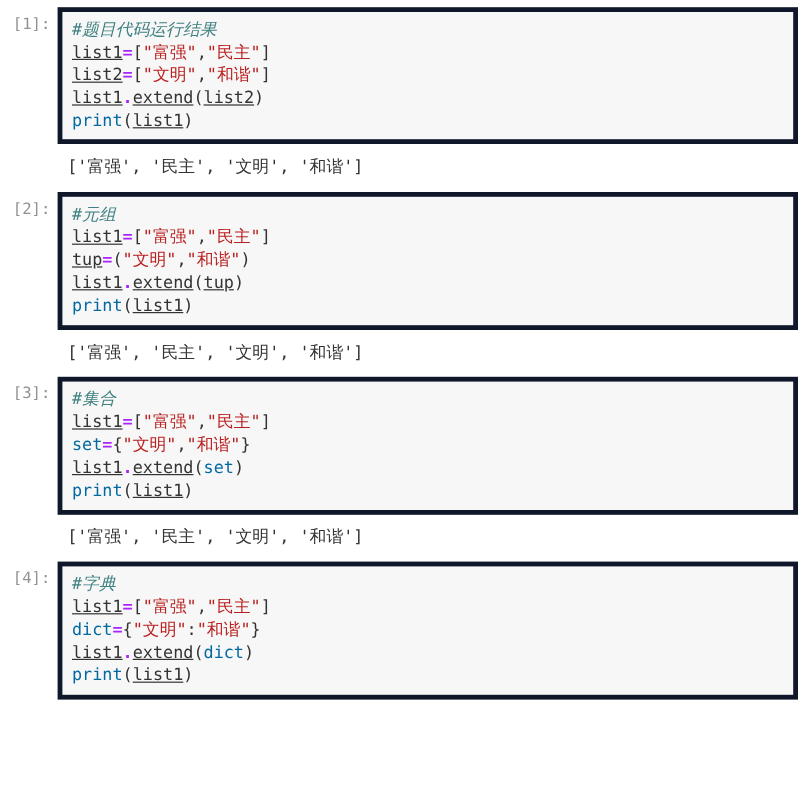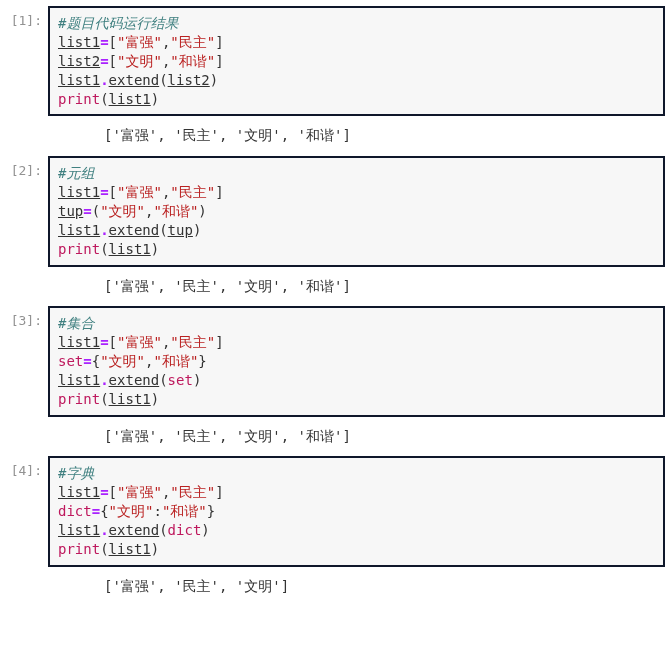--- a/index.html
+++ b/index.html
@@ -1,26 +1,26 @@
 <!DOCTYPE html>
 <html><head>
 <meta charset="utf-8">
 <style>
 body { font-family: Consolas, Monaco, monospace; font-size: 14px; background: #fff; margin: 0; padding: 6px 6px 6px 0; color: #333; }
 .cell { display: flex; margin-bottom: 4px; }
 .prompt { width: 42px; text-align: right; color: #929292; padding: 7px 6px 0 0; font-size: 13px; flex-shrink: 0; }
 .cell-body { flex: 1; }
-.code-area { background: #f7f7f7; border: 2px solid #0f172a; padding: 6px 8px; line-height: 1.35; white-space: pre; overflow-x: auto; }
-.output-area { padding: 6px 8px; line-height: 1.4; white-space: pre; color: #333; margin-left: 48px; }
+.code-area { background: #f7f7f7; border: 4px solid #0f172a; padding: 6px 8px; line-height: 1.35; white-space: pre; overflow-x: auto; }
+.output-area { padding: 6px 8px; line-height: 1.4; white-space: pre; color: #333; }
 .tk-cmt { color: #408080; font-style: italic; }
 .tk-id  { color: #333; text-decoration: underline; }
 .tk-op  { color: #aa22ff; font-weight: bold; }
 .tk-pun { color: #333; }
 .tk-str { color: #ba2121; }
-.tk-fn  { color: #be185d; }
+.tk-fn  { color: #0369a1; }
 </style>
 </head>
 <body>
 
 <div id="cells">
     <div class="cell">
       <div class="prompt">[1]:</div>
       <div class="cell-body">
         <div class="code-area"><div><span class="tk-cmt">#题目代码运行结果</span></div><div><span class="tk-id">list1</span><span class="tk-op">=</span><span class="tk-pun">[</span><span class="tk-str">"富强"</span><span class="tk-pun">,</span><span class="tk-str">"民主"</span><span class="tk-pun">]</span></div><div><span class="tk-id">list2</span><span class="tk-op">=</span><span class="tk-pun">[</span><span class="tk-str">"文明"</span><span class="tk-pun">,</span><span class="tk-str">"和谐"</span><span class="tk-pun">]</span></div><div><span class="tk-id">list1</span><span class="tk-op">.</span><span class="tk-id">extend</span><span class="tk-pun">(</span><span class="tk-id">list2</span><span class="tk-pun">)</span></div><div><span class="tk-fn">print</span><span class="tk-pun">(</span><span class="tk-id">list1</span><span class="tk-pun">)</span></div></div>
       </div>
@@ -54,19 +54,13 @@
       <div class="cell-body">
         <div class="output-area">['富强', '民主', '文明', '和谐']</div>
       </div>
     </div>
     <div class="cell">
       <div class="prompt">[4]:</div>
       <div class="cell-body">
         <div class="code-area"><div><span class="tk-cmt">#字典</span></div><div><span class="tk-id">list1</span><span class="tk-op">=</span><span class="tk-pun">[</span><span class="tk-str">"富强"</span><span class="tk-pun">,</span><span class="tk-str">"民主"</span><span class="tk-pun">]</span></div><div><span class="tk-fn">dict</span><span class="tk-op">=</span><span class="tk-pun">{</span><span class="tk-str">"文明"</span><span class="tk-pun">:</span><span class="tk-str">"和谐"</span><span class="tk-pun">}</span></div><div><span class="tk-id">list1</span><span class="tk-op">.</span><span class="tk-id">extend</span><span class="tk-pun">(</span><span class="tk-fn">dict</span><span class="tk-pun">)</span></div><div><span class="tk-fn">print</span><span class="tk-pun">(</span><span class="tk-id">list1</span><span class="tk-pun">)</span></div></div>
       </div>
     </div>
-    <div class="cell">
-      <div class="prompt"></div>
-      <div class="cell-body">
-        <div class="output-area">['富强', '民主', '文明']</div>
-      </div>
-    </div>
   </div>
 
 </body></html>

